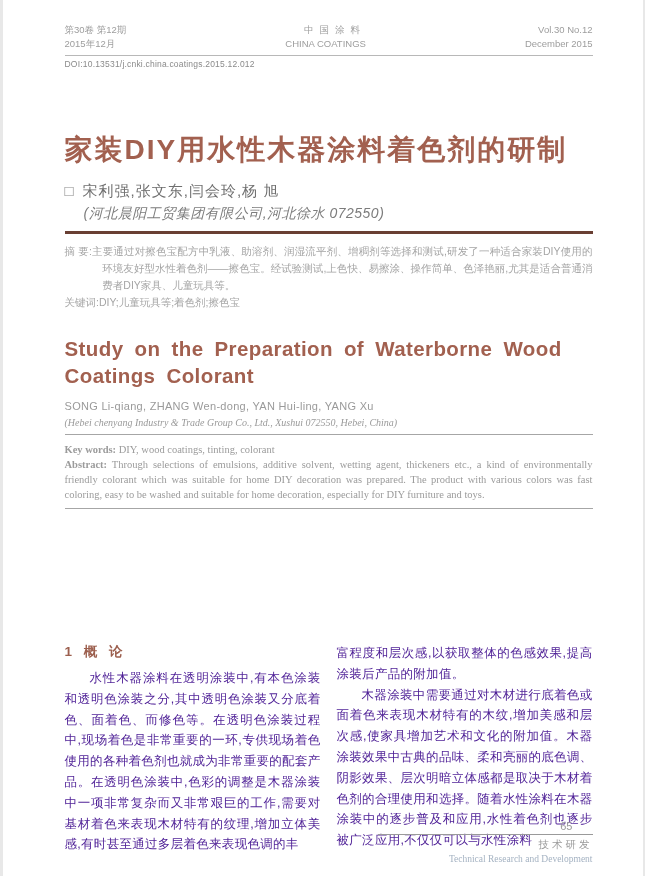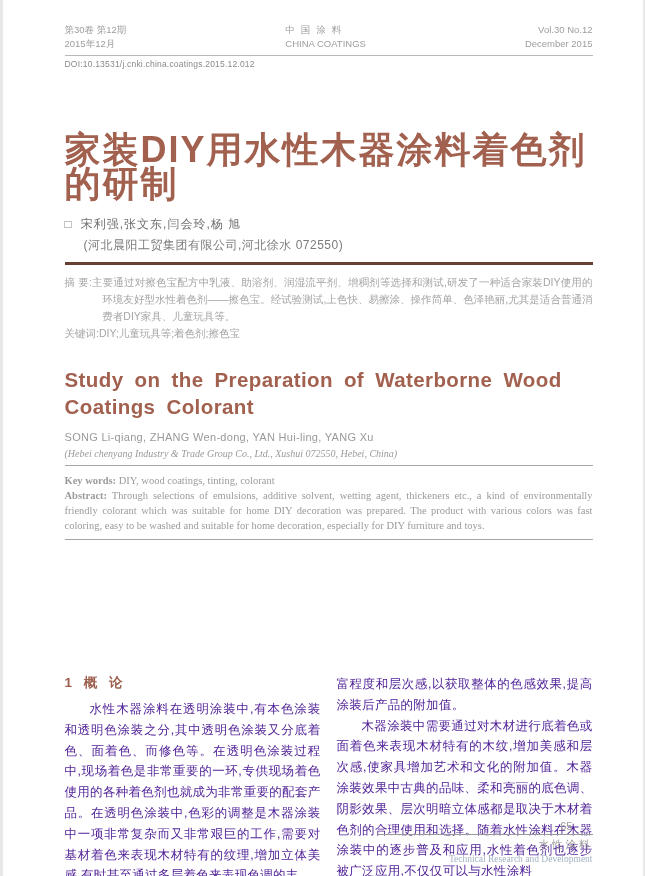--- a/index.html
+++ b/index.html
@@ -7,32 +7,32 @@
     width:640px;height:876px;position:relative;background:#ffffff;
     margin:0 auto;overflow:hidden;
     font-family:"Liberation Sans","DejaVu Sans",sans-serif;
   }
   .content{position:absolute;left:62px;right:50px;top:0;}
 
   
   .jheader{display:flex;justify-content:space-between;align-items:flex-start;
     margin-top:23px;font-size:9.5px;line-height:14px;color:#9d9d9d;}
   .jh-left{text-align:left;}
-  .jh-center{text-align:left;}
+  .jh-center{text-align:right;}
   .jh-center .cn{letter-spacing:6px;}
   .jh-right{text-align:right;}
   .header-rule{border:0;border-top:1px solid #b8b8b8;margin:4px 0 0 0;}
   .doi-line{font-size:8.5px;color:#8a8a8a;margin-top:3px;letter-spacing:0.2px;}
 
   
-  .title-zh{margin-top:64px;font-size:36px;font-weight:bold;color:#a2604f;
+  .title-zh{margin-top:64px;font-size:28px;font-weight:bold;color:#a2604f;
     letter-spacing:2px;line-height:34px;}
-  .authors-zh{margin-top:15px;font-size:12px;color:#6f6f6f;letter-spacing:1px;}
+  .authors-zh{margin-top:15px;font-size:15px;color:#6f6f6f;letter-spacing:1px;}
   .authors-zh .marker{margin-right:8px;color:#8a8a8a;}
-  .affil-zh{margin-top:4px;font-size:12px;color:#7c7c7c;padding-left:19px;letter-spacing:0.5px;}
+  .affil-zh{margin-top:4px;font-size:14px;color:#7c7c7c;padding-left:19px;letter-spacing:0.5px;font-style:italic;}
 
   
   .thick-rule{height:3px;background:#693f33;margin-top:8px;}
   .abstract-zh-block{margin-top:9px;font-size:10.5px;line-height:17px;color:#a5a5a5;}
   .abs-zh{margin:0;padding-left:3.6em;text-indent:-3.6em;text-align:justify;}
   .kw-zh{margin:0;}
   .clc-row{display:flex;margin:0;}
   .clc-row .seg1{flex:0 0 35%;}
   .clc-row .seg2{flex:0 0 24%;}
   .clc-row .seg3{flex:1;}
@@ -120,16 +120,16 @@
       <div class="col">
         <p class="body-p">富程度和层次感,以获取整体的色感效果,提高涂装后产品的附加值。</p>
         <p class="body-p indent">木器涂装中需要通过对木材进行底着色或面着色来表现木材特有的木纹,增加美感和层次感,使家具增加艺术和文化的附加值。木器涂装效果中古典的品味、柔和亮丽的底色调、阴影效果、层次明暗立体感都是取决于木材着色剂的合理使用和选择。随着水性涂料在木器涂装中的逐步普及和应用,水性着色剂也逐步被广泛应用,不仅仅可以与水性涂料</p>
       </div>
     </div>
   </div>
 
   <div class="pfooter">
     <div class="page-num">65</div>
     <hr class="footer-rule">
-    <div class="footer-zh">水性涂料</div>
+    <div class="footer-zh">技术研发</div>
     <div class="footer-en">Technical Research and Development</div>
   </div>
 </div>
 
 </body></html>

